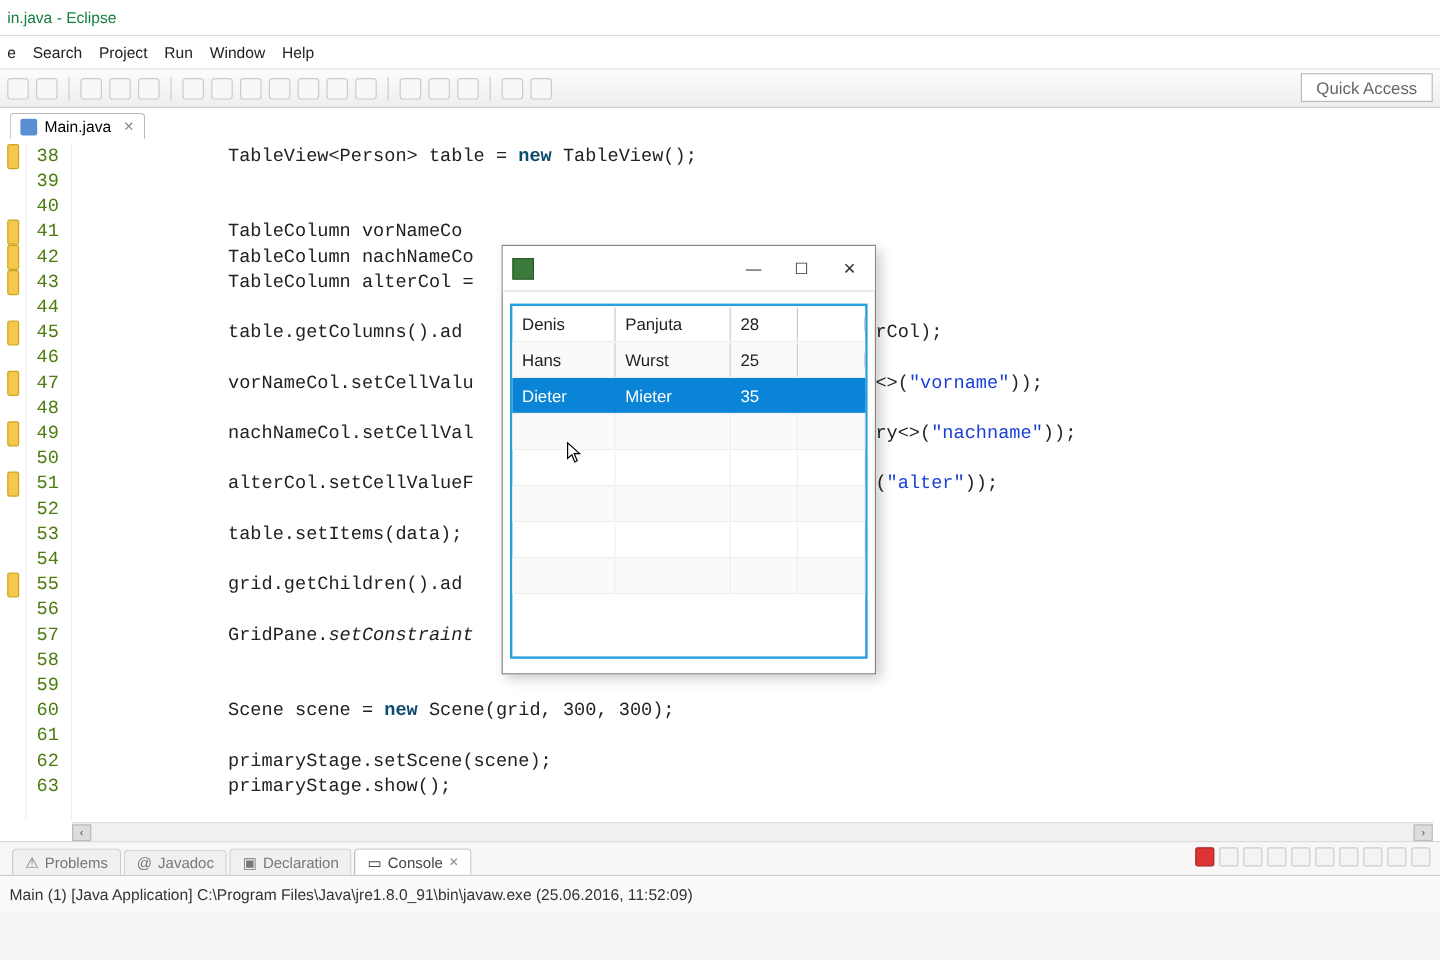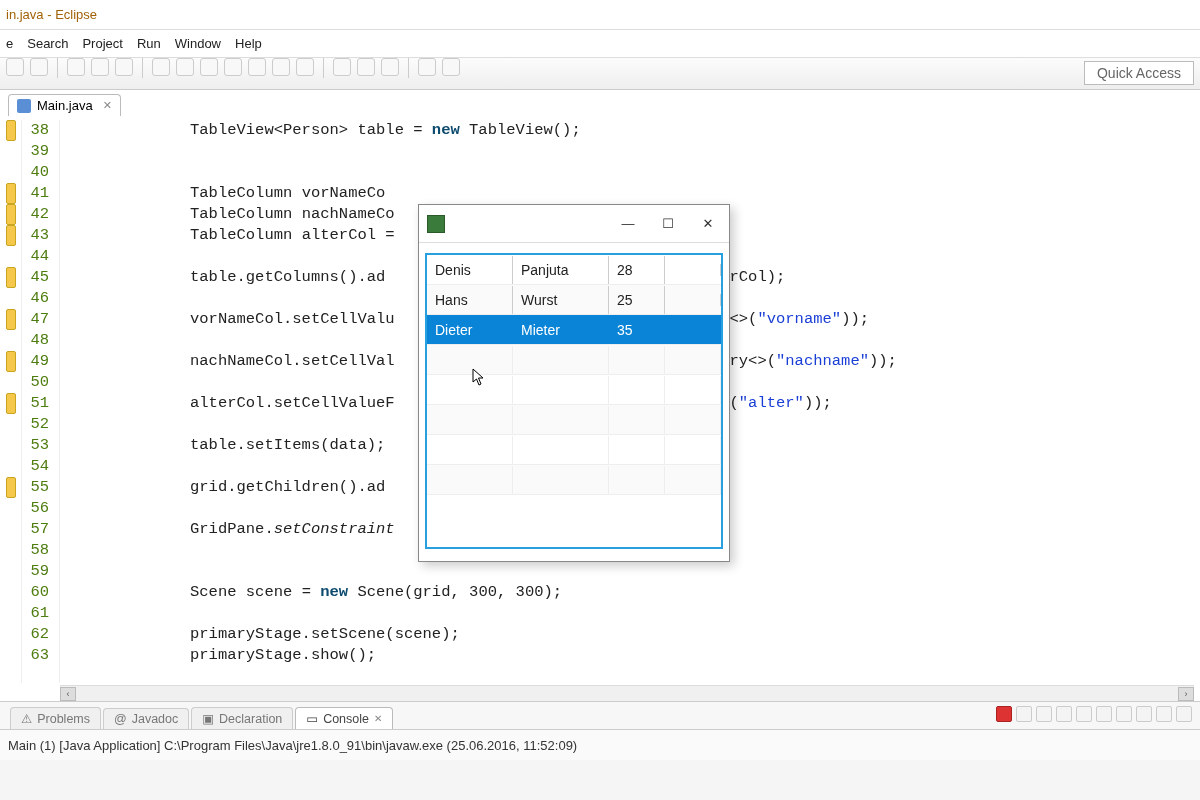--- a/index.html
+++ b/index.html
@@ -12,39 +12,39 @@
     overflow: hidden;
     position: relative;
   }
   .titlebar {
     background: #fff;
     border-bottom: 1px solid #ddd;
     height: 30px;
     display: flex;
     align-items: center;
     padding-left: 6px;
-    color: #a16207;
+    color: #15803d;
   }
   .menubar {
     background: #fff;
     border-bottom: 1px solid #ddd;
     height: 28px;
     display: flex;
     align-items: center;
     gap: 14px;
     padding-left: 6px;
     color: #222;
   }
   .menubar span { cursor: default; }
   .toolbar {
     background: linear-gradient(#fcfcfc,#eee);
     border-bottom: 1px solid #ccc;
     height: 32px;
     display: flex;
-    align-items: flex-start;
+    align-items: center;
     gap: 6px;
     padding: 0 6px;
     position: relative;
   }
   .toolbar .tb-btn {
     width: 18px; height: 18px;
     border: 1px solid #ccc;
     border-radius: 3px;
     background: #f8f8f8;
   }

